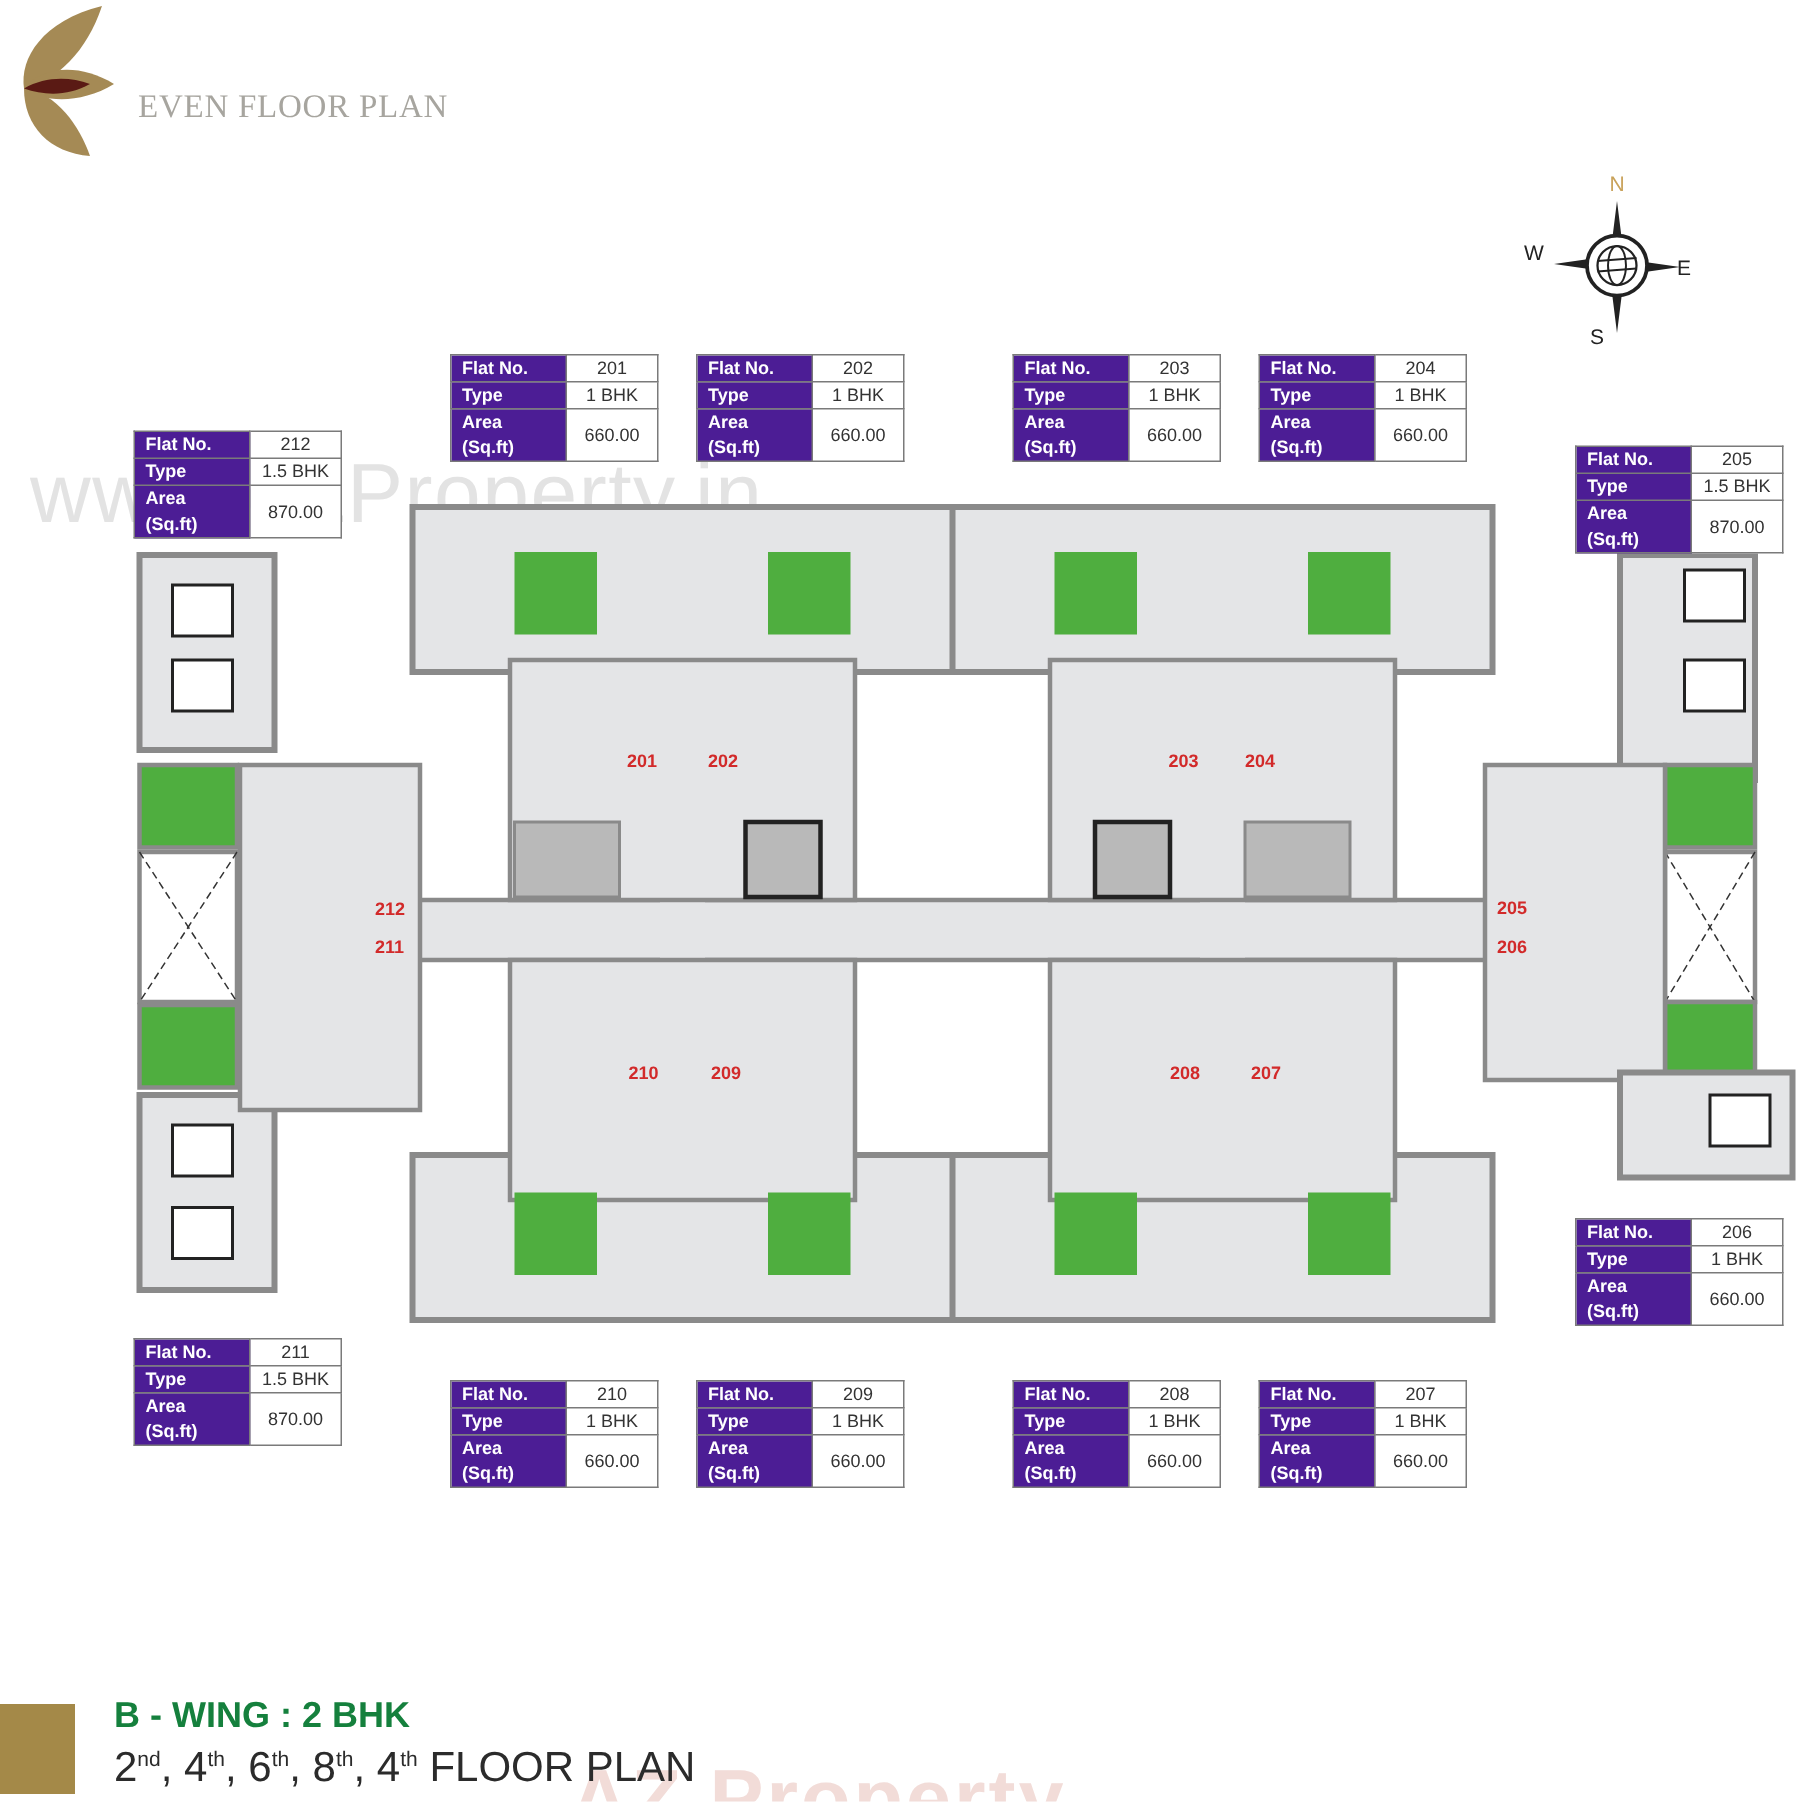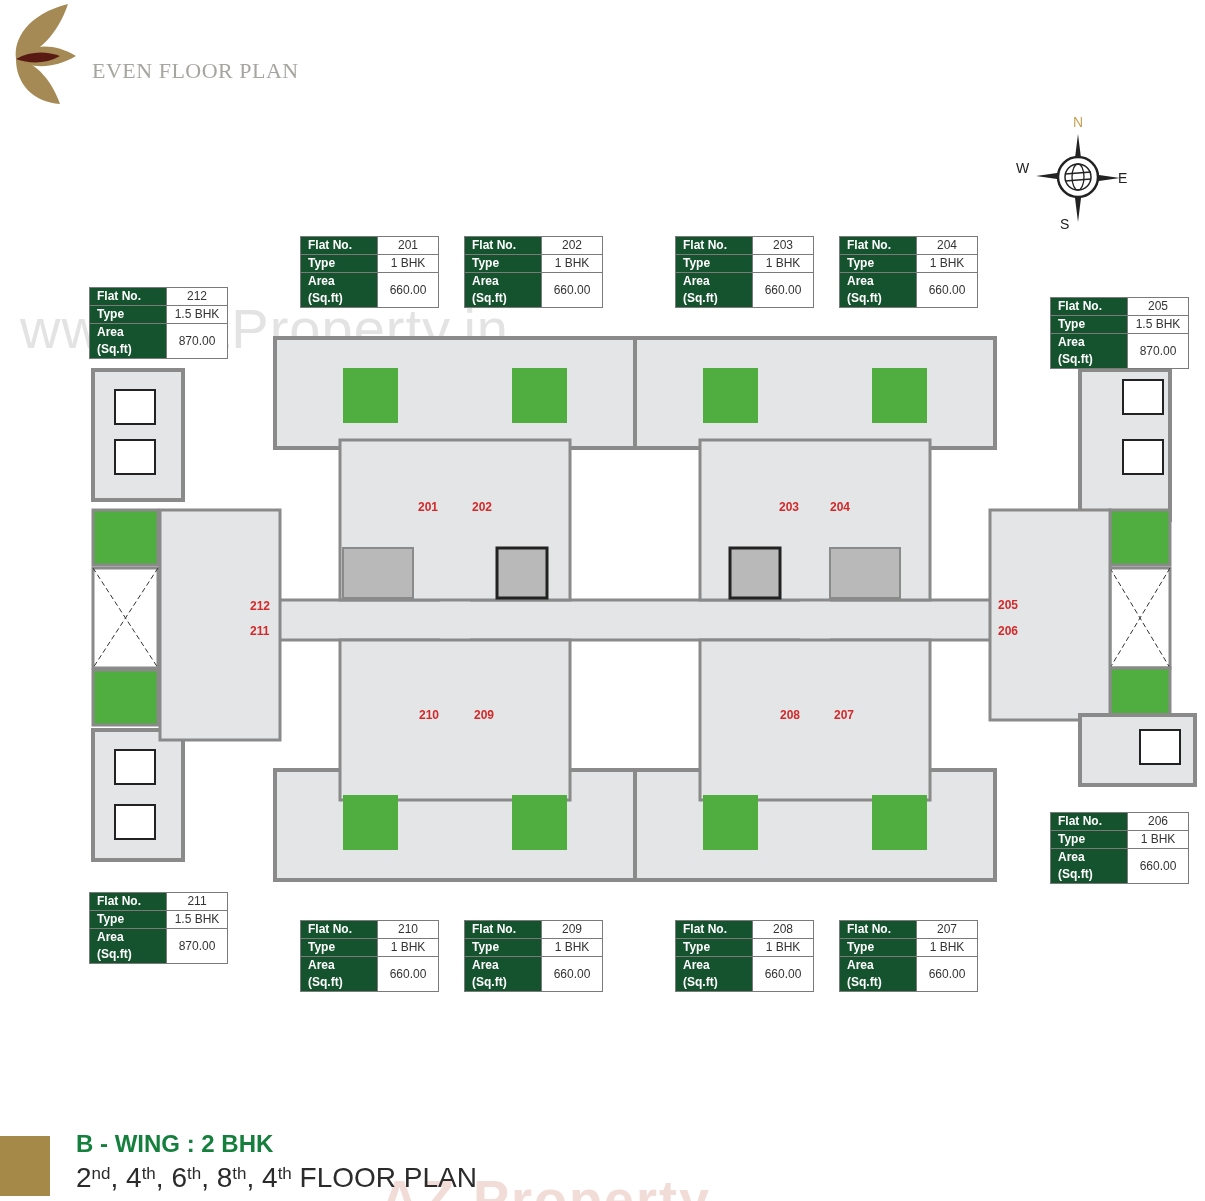--- a/index.html
+++ b/index.html
@@ -4,34 +4,34 @@
 <style>
   html,body{margin:0;padding:0;background:#ffffff;}
   body{width:1205px;height:1201px;position:relative;overflow:hidden;font-family:"Liberation Sans",sans-serif;}
   .abs{position:absolute;}
   
   .logo{left:8px;top:4px;width:70px;height:100px;}
   .title{left:92px;top:46px;font-family:"Liberation Serif",serif;font-size:22px;color:#a7a59f;letter-spacing:0.5px;margin-top:12px;}
   
   .ftable{position:absolute;border-collapse:collapse;font-size:12px;border:1px solid #6b6b6b;}
   .ftable td{height:17px;padding:0 7px;border:1px solid #7a7a7a;line-height:17px;}
-  .ftable td.k{background:#14532d;color:#ffffff;font-weight:bold;width:62px;margin-left:10px;}
+  .ftable td.k{background:#4c1d95;color:#ffffff;font-weight:bold;width:62px;margin-left:10px;}
   .ftable td.k .unit{font-weight:bold;}
   .ftable td.v{background:#ffffff;color:#333;text-align:center;width:46px;}
   
   .wm{left:20px;top:296px;font-size:56px;color:#e3e3e3;letter-spacing:1px;}
   
   .compass{left:1030px;top:114px;width:110px;height:120px;}
   
   .plan{left:85px;top:330px;width:1120px;height:570px;}
   
   .fbox{left:0;top:1136px;width:50px;height:60px;background:#a48948;}
   .wing{left:76px;top:1130px;font-size:24px;font-weight:bold;color:#15803d;}
   .floors{left:76px;top:1162px;font-size:28px;color:#2b2b2b;}
-  .floors sup{font-size:17px;vertical-align:top;position:relative;top:2px;}
+  .floors sup{font-size:14px;vertical-align:top;position:relative;top:2px;}
   .wm2{left:380px;top:1168px;font-size:54px;font-weight:bold;color:#f2dcd8;letter-spacing:2px;}
   .marker{position:absolute;font-size:12px;font-weight:bold;color:#d22a2a;}
 </style>
 </head>
 <body>
 
 <svg class="abs logo" viewBox="0 0 70 100">
   <path d="M60 0 C20 10 5 35 8 55 C30 50 50 30 60 0Z" fill="#a58a55"></path>
   <path d="M8 55 C20 40 45 38 68 52 C45 66 20 64 8 55Z" fill="#a58a55"></path>
   <path d="M8 55 C30 58 45 80 52 100 C25 98 8 80 8 55Z" fill="#a58a55"></path>

